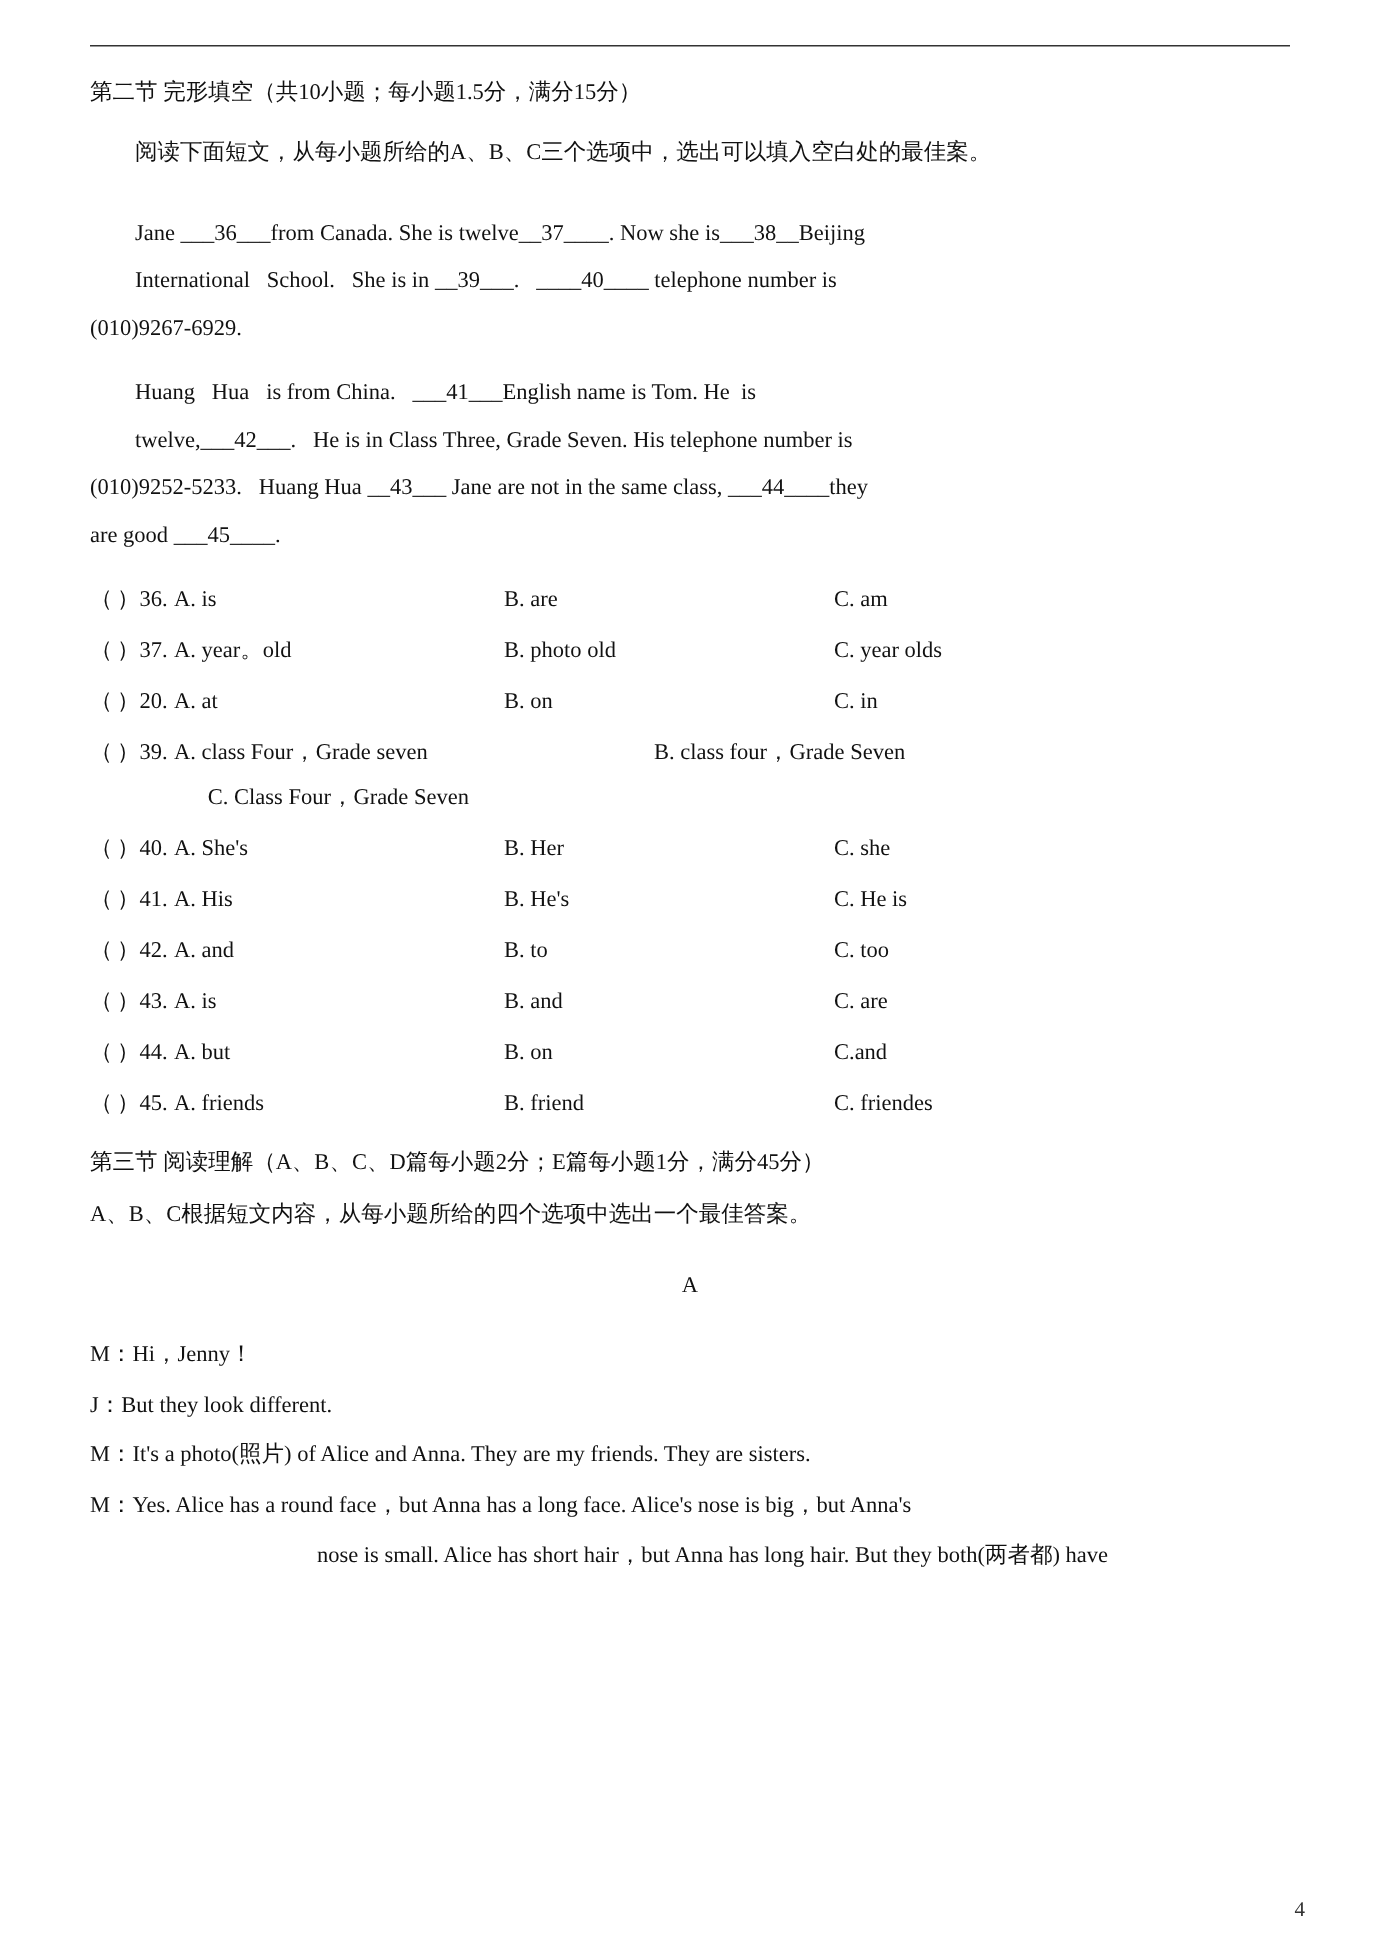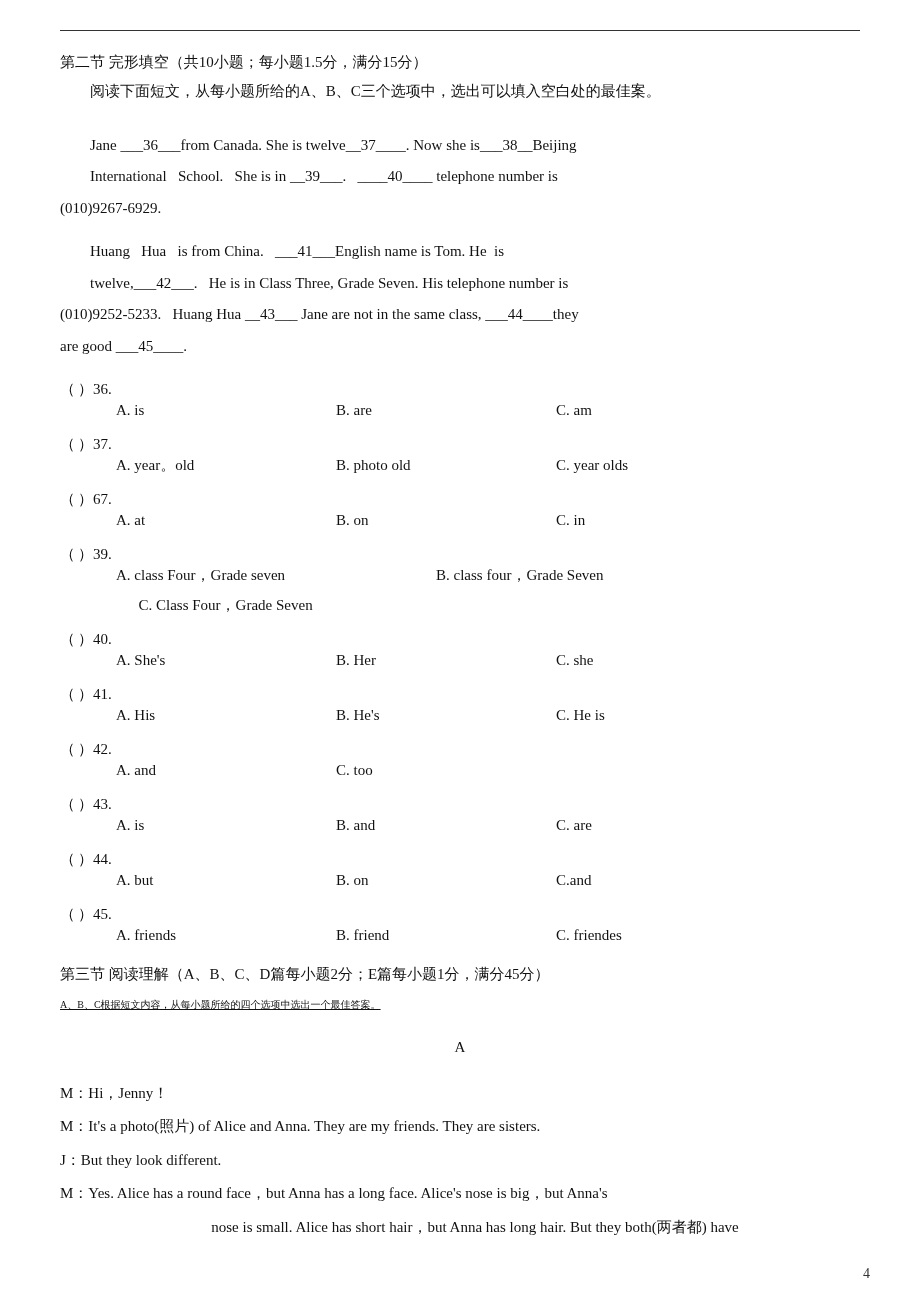--- a/index.html
+++ b/index.html
@@ -22,21 +22,21 @@
       background: #fff;
       padding: 30px 60px 40px 60px;
       position: relative;
     }
     .top-line {
       border-top: 1.5px solid #333;
       margin-bottom: 18px;
     }
     .section-title {
       font-size: 15px;
-      margin-bottom: 1px;
+      margin-bottom: 12px;
       line-height: 1.8;
     }
     .instruction {
       font-size: 15px;
       margin-bottom: 24px;
       text-indent: 2em;
       line-height: 1.9;
     }
     .passage {
       font-size: 15px;
@@ -68,36 +68,34 @@
       display: inline-block;
     }
     .question-item .options {
       display: flex;
       flex-wrap: wrap;
       flex: 1;
     }
     .opt {
       min-width: 220px;
       display: inline-block;
-      margin-top: 21px;
     }
     .opt-wide {
       min-width: 320px;
     }
     .section3-title {
       font-size: 15px;
       margin-top: 10px;
       margin-bottom: 6px;
       line-height: 1.9;
     }
     .sub-instruction {
-      font-size: 10px;
+      font-size: 15px;
       margin-bottom: 8px;
       line-height: 1.9;
-      text-decoration: underline;
     }
     .center-label {
       text-align: center;
       font-size: 15px;
       margin: 18px 0 8px 0;
       line-height: 2.0;
     }
     .dialogue {
       margin-top: 16px;
       font-size: 15px;
@@ -154,21 +152,21 @@
       <span class="qnum">）37.</span>
       <span class="options">
         <span class="opt">A. year。old</span>
         <span class="opt">B. photo  old</span>
         <span class="opt">C. year  olds</span>
       </span>
     </div>
 
     <div class="question-item">
       <span class="paren">（</span>
-      <span class="qnum">）67.</span>
+      <span class="qnum">）20.</span>
       <span class="options">
         <span class="opt">A. at</span>
         <span class="opt">B. on</span>
         <span class="opt">C. in</span>
       </span>
     </div>
 
     <div class="question-item" style="flex-wrap:wrap;">
       <span class="paren">（</span>
       <span class="qnum">）39.</span>
@@ -197,20 +195,21 @@
         <span class="opt">B. He's</span>
         <span class="opt">C. He  is</span>
       </span>
     </div>
 
     <div class="question-item">
       <span class="paren">（</span>
       <span class="qnum">）42.</span>
       <span class="options">
         <span class="opt">A. and</span>
+        <span class="opt">B. to</span>
         <span class="opt">C. too</span>
       </span>
     </div>
 
     <div class="question-item">
       <span class="paren">（</span>
       <span class="qnum">）43.</span>
       <span class="options">
         <span class="opt">A. is</span>
         <span class="opt">B. and</span>
@@ -240,20 +239,20 @@
 
   </div>
 
   <div class="section3-title">第三节  阅读理解（A、B、C、D篇每小题2分；E篇每小题1分，满分45分）</div>
   <div class="sub-instruction">A、B、C根据短文内容，从每小题所给的四个选项中选出一个最佳答案。</div>
 
   <div class="center-label">A</div>
 
   <div class="dialogue">
     <div class="dialogue-line">M：Hi，Jenny！</div>
+    <div class="dialogue-line">J：But they look different.</div>
     <div class="dialogue-line">M：It's a photo(照片) of Alice and Anna. They are my friends. They are sisters.</div>
-    <div class="dialogue-line">J：But they look different.</div>
     <div class="dialogue-line">M：Yes. Alice has a round face，but Anna has a long face. Alice's nose is big，but Anna's</div>
     <div class="dialogue-line" style="text-indent:2em;text-align:center;">nose is small. Alice has short hair，but Anna has long hair. But they both(两者都) have</div>
   </div>
 
   <div class="page-number">4</div>
 </div>
 
 </body></html>

